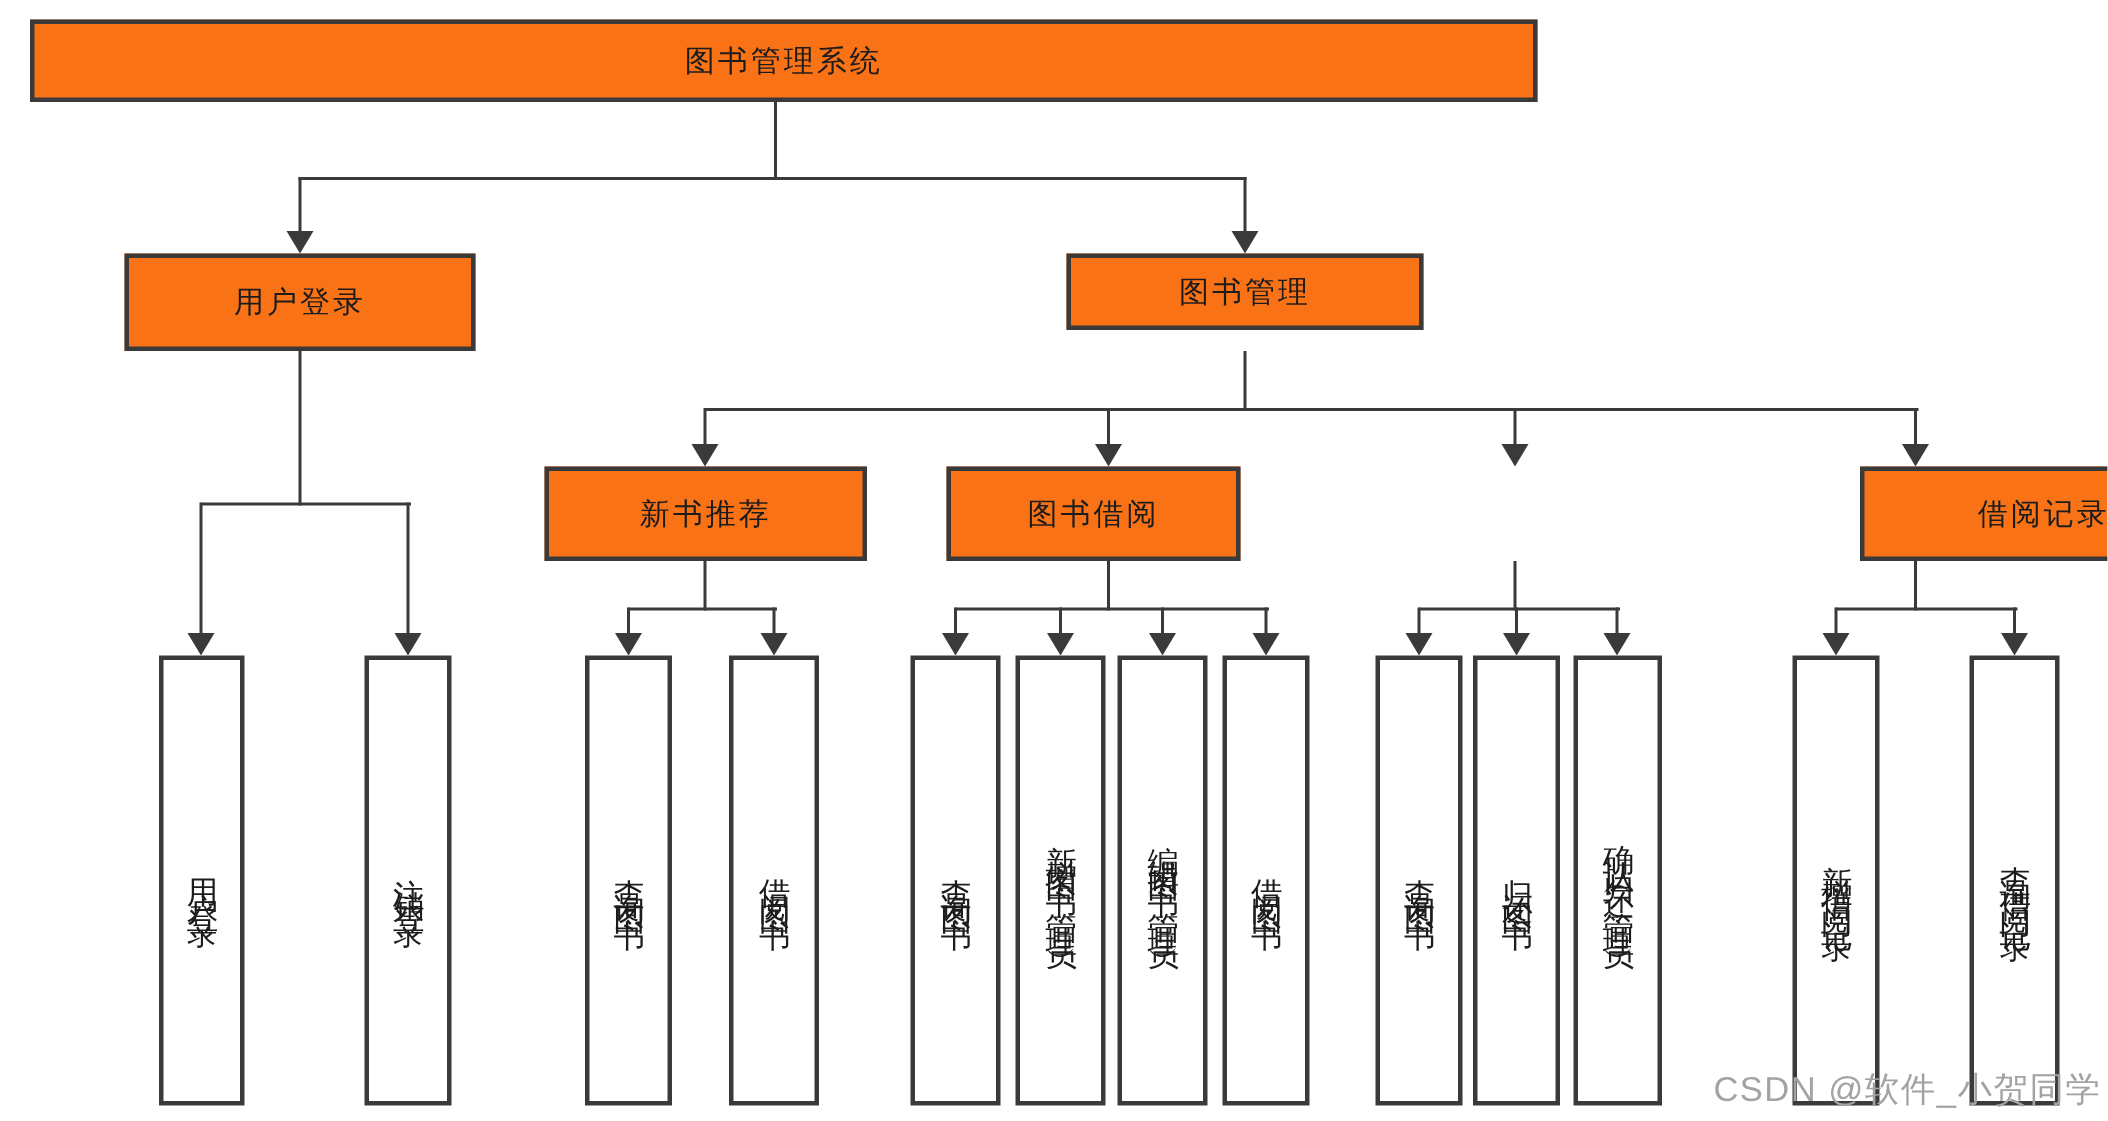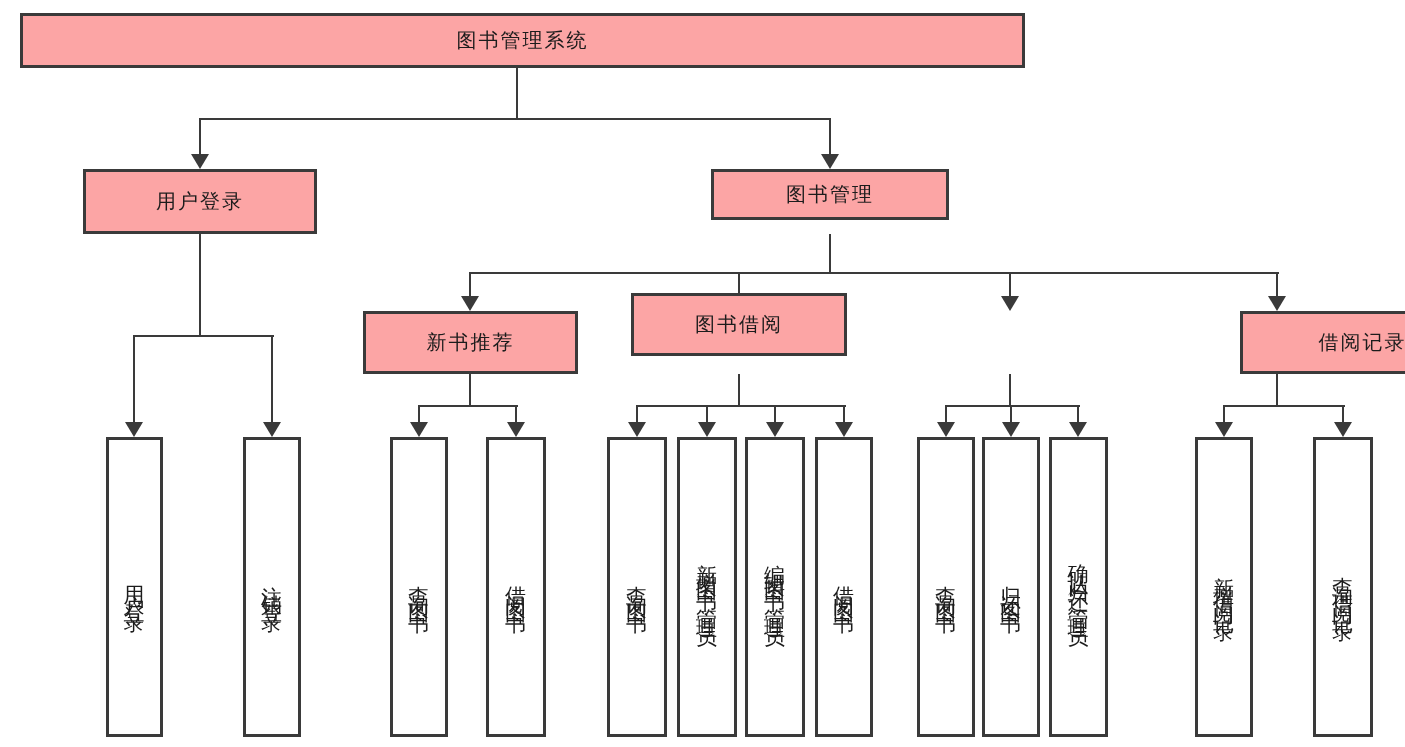--- a/index.html
+++ b/index.html
@@ -13,21 +13,21 @@
     position:relative;
     width:1405px;height:747px;
     background:var(--bg);
     font-family:"Liberation Sans","DejaVu Sans",sans-serif;
     overflow:hidden;
   }
   .hbox{
     position:absolute;
     box-sizing:border-box;
     border:3px solid var(--line);
-    background:#fca5a5;
+    background:#f97316;
     display:flex;align-items:center;justify-content:center;
     color:var(--text);
     font-size:20px;letter-spacing:2px;
   }
   .vbox{
     position:absolute;
     top:437px;height:300px;
     box-sizing:border-box;
     border:3px solid var(--line);
     background:#fff;
@@ -97,21 +97,21 @@
   <div class="vl" style="left:1009px;top:272px;height:28px"></div>
   <div class="vl" style="left:1276px;top:272px;height:28px"></div>
   <div class="arr" style="left:461px;top:296px"></div>
   <div class="arr" style="left:730px;top:296px"></div>
   <div class="arr" style="left:1001px;top:296px"></div>
   <div class="arr" style="left:1268px;top:296px"></div>
 
   <div class="hbox" style="left:363px;top:311px;width:215px;height:63px">
     <span>新书推荐</span>
   </div>
-  <div class="hbox" style="left:631px;top:293px;width:216px;height:63px">
+  <div class="hbox" style="left:631px;top:311px;width:196px;height:63px">
     <span>图书借阅</span>
   </div>
   <div class="hbox" style="left:1240px;top:311px;width:245px;height:63px">
     <span>借阅记录</span>
   </div>
 
   <div class="vl" style="left:469px;top:374px;height:33px"></div>
   <div class="hl" style="left:419px;top:405px;width:99px"></div>
   <div class="vl" style="left:418px;top:405px;height:19px"></div>
   <div class="vl" style="left:515px;top:405px;height:19px"></div>
@@ -182,14 +182,15 @@
     <span class="vtxt">确认归还（管理员）</span>
   </div>
 
   <div class="vbox" style="left:1195px;width:58px">
     <span class="vtxt">新增借阅记录</span>
   </div>
   <div class="vbox" style="left:1313px;width:60px">
     <span class="vtxt">查询借阅记录</span>
   </div>
 
+  <div class="watermark">CSDN @软件_小贺同学</div>
 
 </div>
 
 </body></html>

